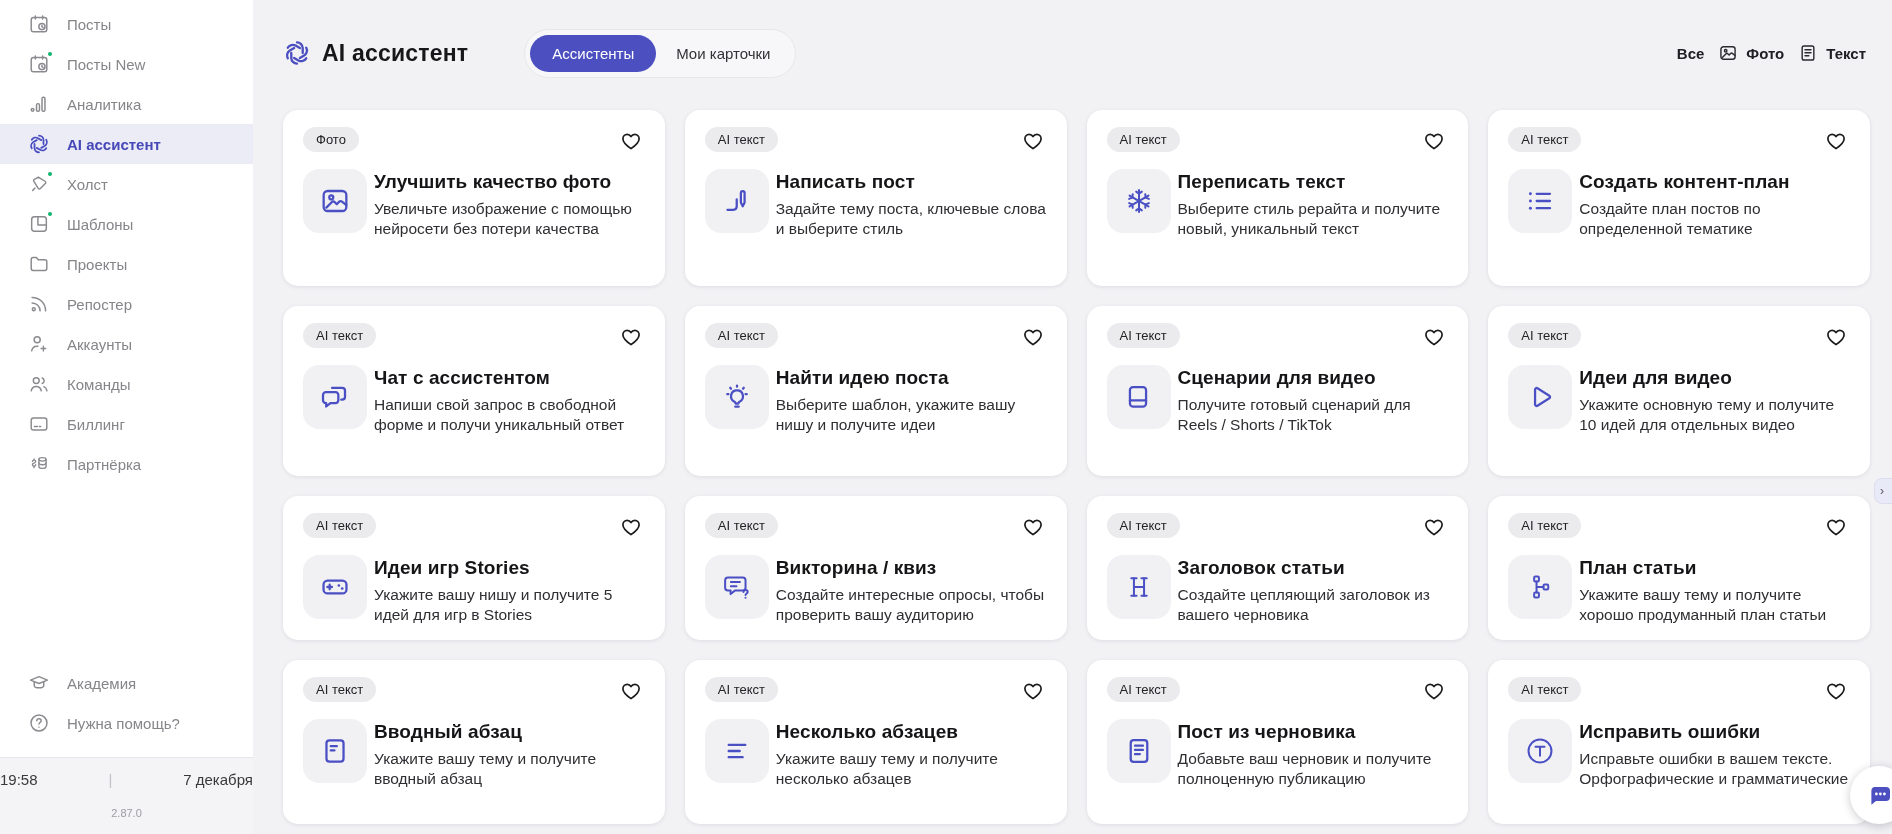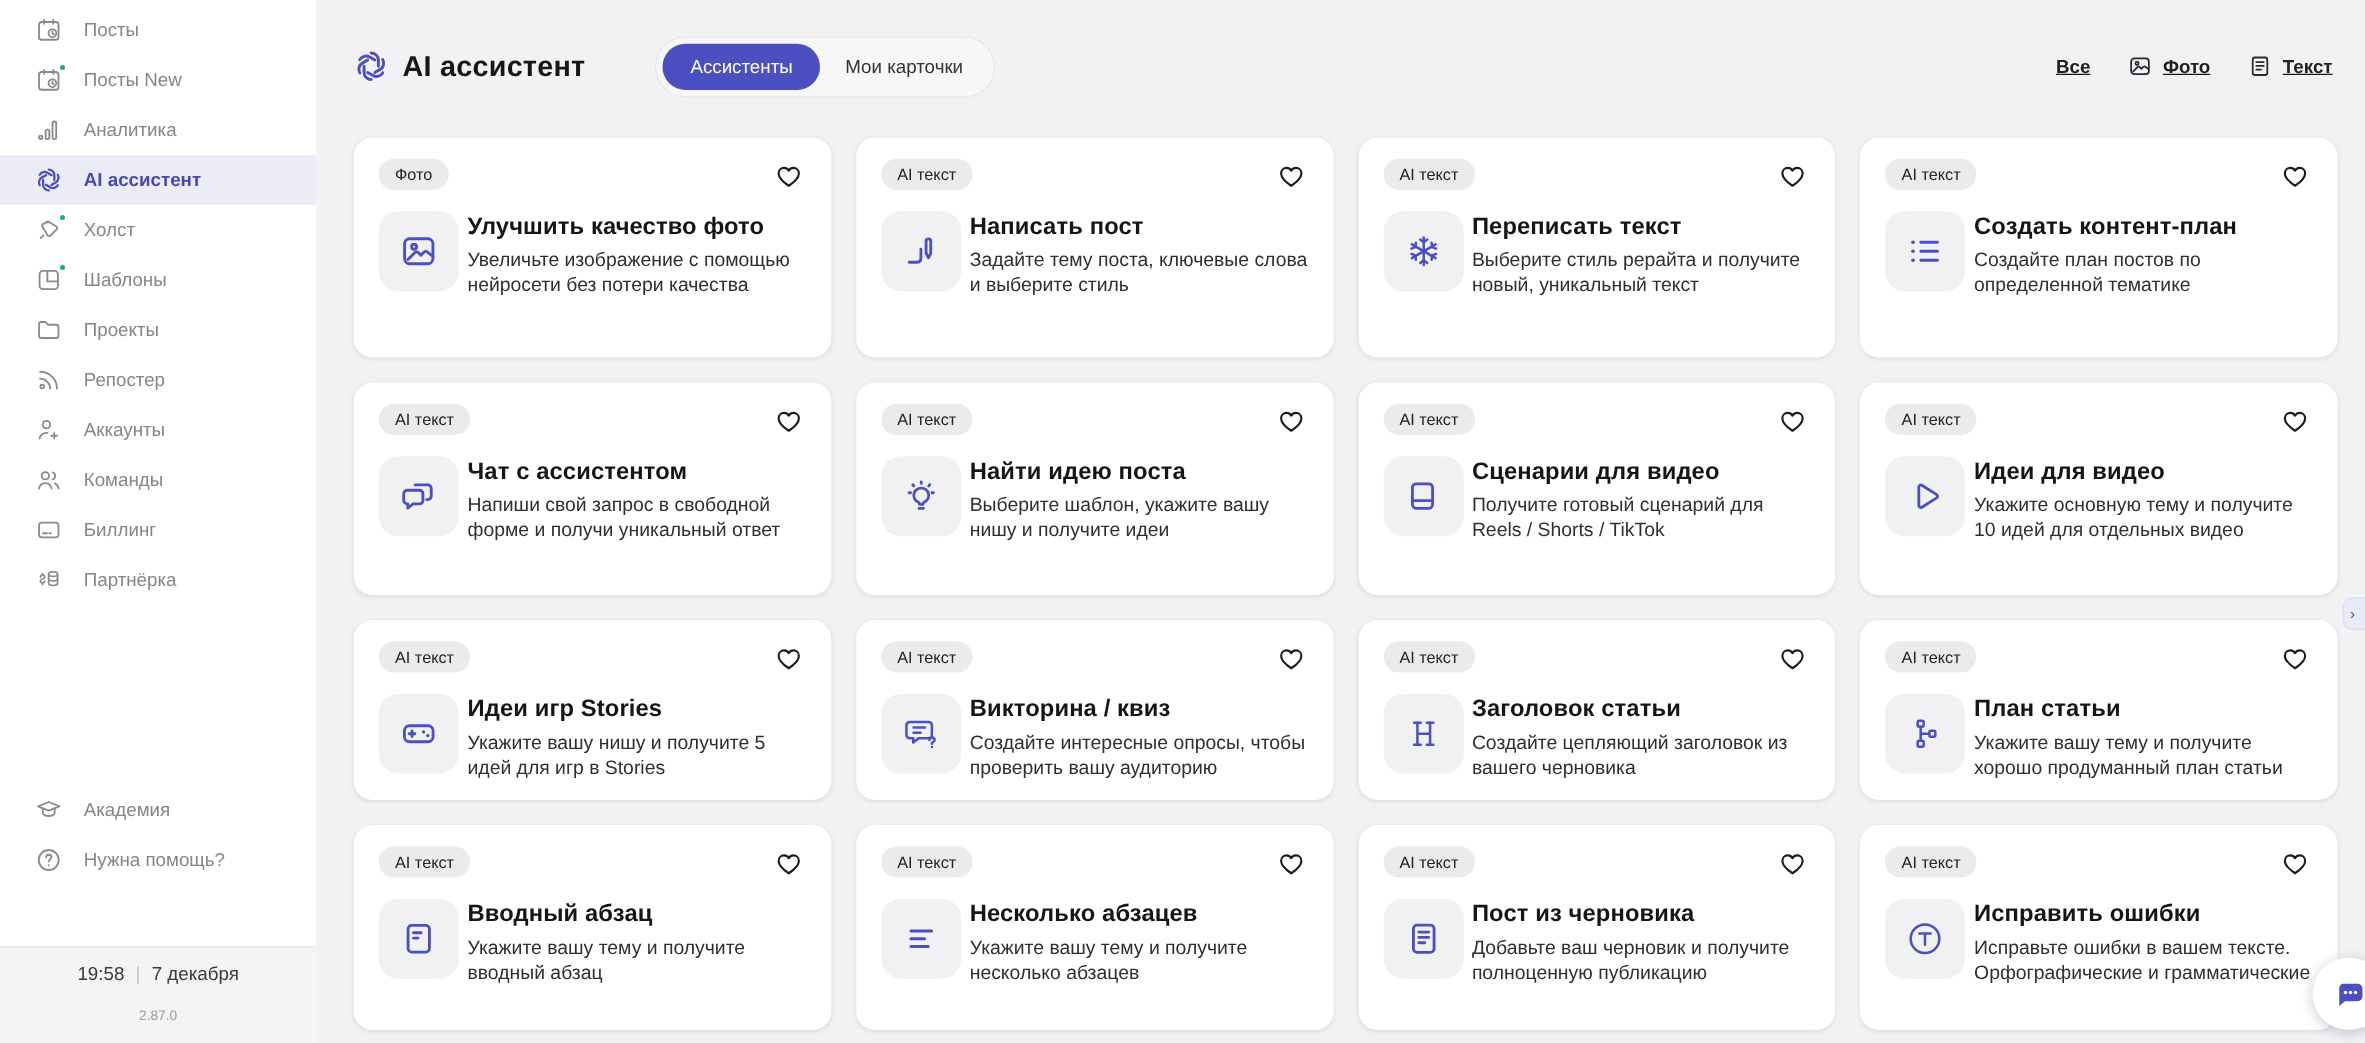--- a/index.html
+++ b/index.html
@@ -1,45 +1,45 @@
 <!DOCTYPE html>
 <html><head>
 <meta charset="utf-8">
 <style>
   * { margin:0; padding:0; box-sizing:border-box; }
   html,body { width:1892px; height:834px; overflow:hidden; }
   body { font-family:"Liberation Sans", sans-serif; background:#f2f2f5; position:relative; color:#1b1b1e; }
 
   
-  .sidebar { position:absolute; left:0; top:0; width:253px; height:834px; background:#ffffff; display:flex; flex-direction:column; z-index:2;gap:35px; }
+  .sidebar { position:absolute; left:0; top:0; width:253px; height:834px; background:#ffffff; display:flex; flex-direction:column; z-index:2; }
   .side-nav { padding-top:4px; }
   .side-item { display:flex; align-items:center; gap:16px; height:40px; padding-left:27px; cursor:pointer; color:#85858a; font-size:15px; }
   .side-item .icn { width:24px; height:24px; position:relative; color:#8a8a8f; flex-shrink:0; display:flex; align-items:center; justify-content:center; }
   .side-item .icn svg { width:22px; height:22px; }
   .side-item.active { background:#ebecf6; color:#4648b8; font-weight:600; }
   .side-item.active .icn { color:#4b4fc0; }
   .dot { position:absolute; top:-2px; right:-3px; width:8px; height:8px; border-radius:50%; background:#10b56d; border:2px solid #fff; }
   .side-spacer { flex:1; }
   .side-bottom { padding-bottom:14px; }
   .side-footer { border-top:1px solid #e7e7ea; background:#f4f4f6; padding:13px 0 15px; text-align:center; }
-  .time-row { font-size:15px; color:#39393c; display:flex; justify-content:center; gap:9px; align-items:center; }
+  .time-row { font-size:15px; color:#39393c; display:flex; justify-content:space-between; gap:9px; align-items:center; }
   .time-sep { color:#c3c3c7; }
   .version { font-size:11px; color:#9c9ca1; margin-top:19px; }
 
   
   .main { margin-left:253px; height:834px; padding:29px 22px 0 30px; overflow:hidden; }
   .main-header { display:flex; align-items:center; height:48px; }
   .title-wrap { display:flex; align-items:center; gap:11px; }
   .title-wrap .icn { width:28px; height:28px; color:#4b4fc0; }
   .title-wrap .icn svg { width:28px; height:28px; }
   .page-title { font-size:23px; font-weight:700; color:#17171a; letter-spacing:.2px; }
   .tabs { display:inline-flex; align-items:center; margin-left:56px; background:#f7f7f9; border:1px solid #e7e7ea; border-radius:26px; padding:5px; }
   .tab { border:none; background:transparent; font-family:inherit; font-size:15px; color:#323236; padding:10px 20px; border-radius:20px; cursor:pointer; }
   .tab.active { background:#4b4fc0; color:#ffffff; font-weight:500; padding:10px 22px; }
-  .filters { margin-left:auto; display:flex; align-items:center; gap:30px; padding-right:4px;text-decoration:underline; }
+  .filters { margin-left:auto; display:flex; align-items:center; gap:14px; padding-right:4px; }
   .filter { display:flex; align-items:center; gap:8px; cursor:pointer; font-size:15px; font-weight:600; color:#202024; }
   .filter .icn { width:20px; height:20px; color:#2a2a2e; }
   .filter .icn svg { width:20px; height:20px; }
 
   
   .grid { margin-top:33px; display:grid; grid-template-columns:repeat(4,1fr); grid-template-rows:176px 170px 144px 164px; gap:20px; }
   .card { background:#ffffff; border-radius:15px; box-shadow:0 1px 4px rgba(20,20,43,.09); padding:17px 20px 15px; cursor:pointer; overflow:hidden; }
   .card-top { display:flex; justify-content:space-between; align-items:flex-start; }
   .badge { background:#ebebee; color:#232326; font-size:13px; padding:5px 13px; border-radius:14px; white-space:nowrap; }
   .fav { background:none; border:none; cursor:pointer; color:#1c1c1f; padding:2px; line-height:0; }

